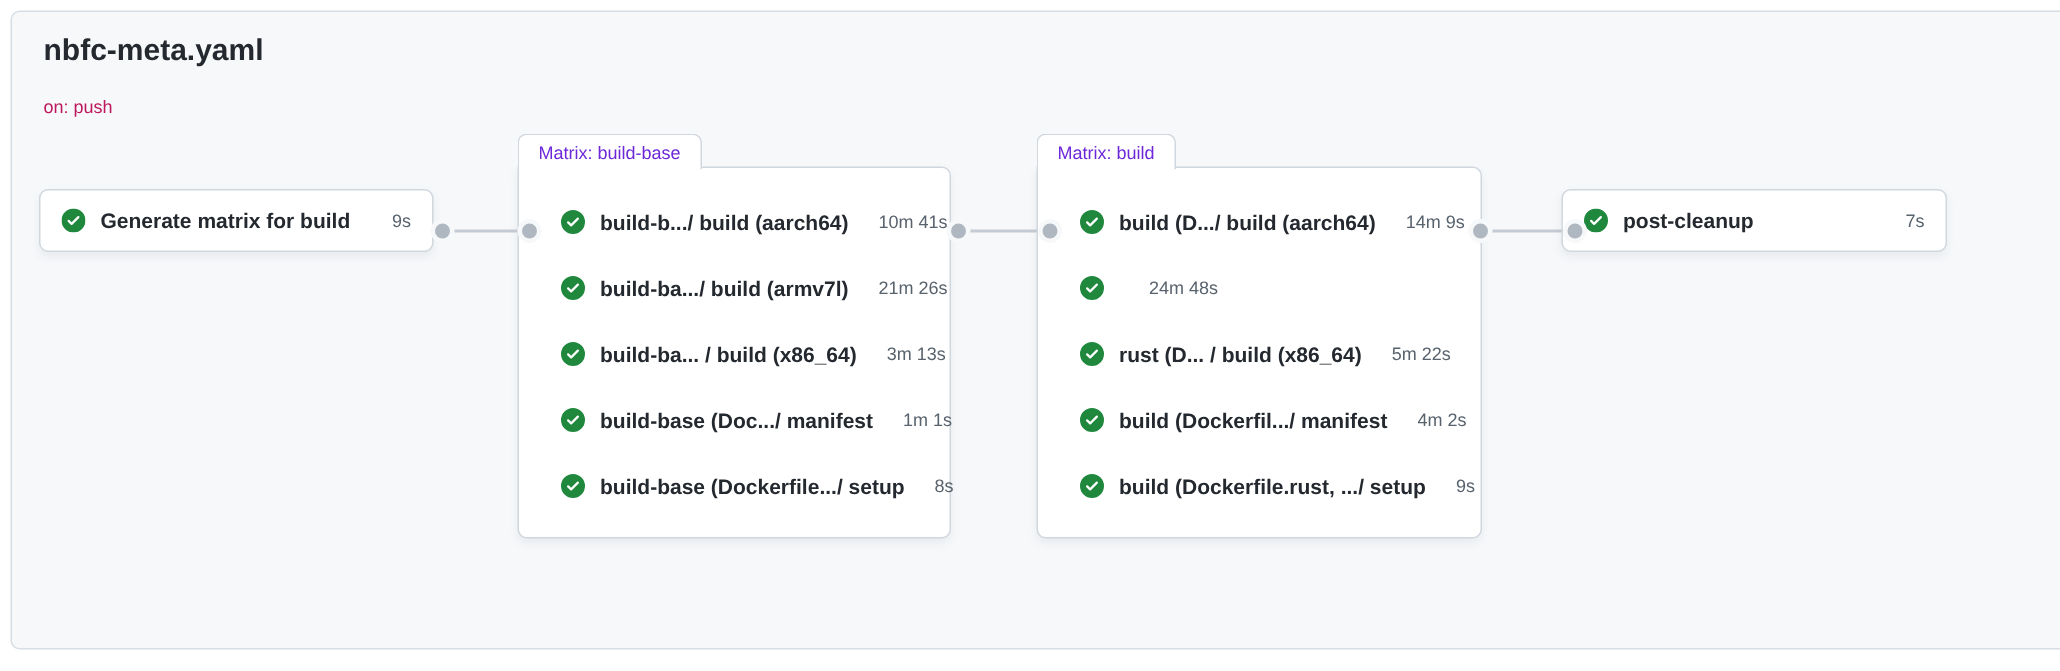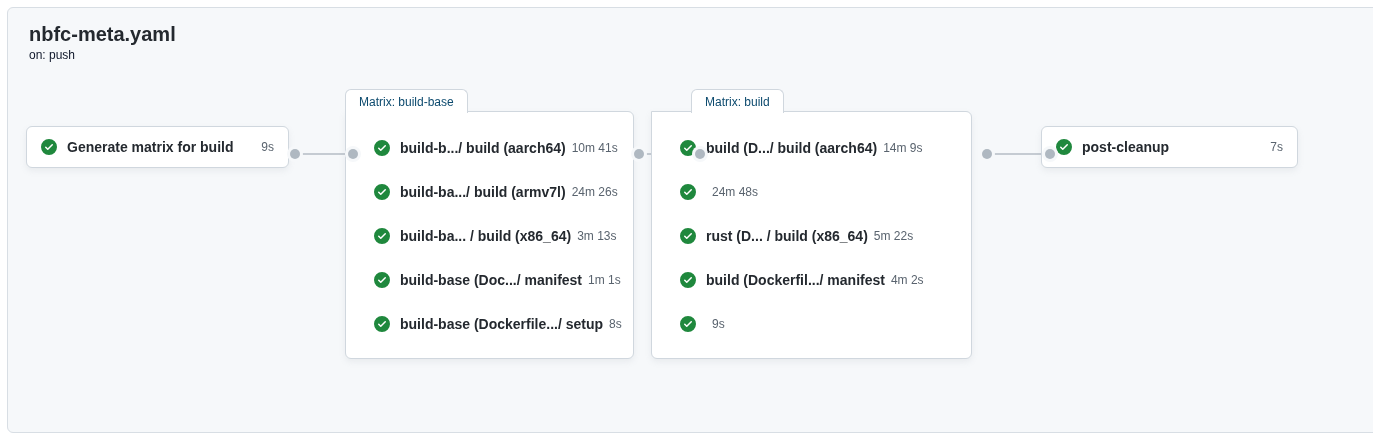--- a/index.html
+++ b/index.html
@@ -13,21 +13,21 @@
   .canvas-card {
     position: absolute;
     left: 7px; top: 7px;
     width: 1380px; height: 424px;
     background: #f6f8fa;
     border: 1px solid #d8dee4;
     border-radius: 6px;
   }
   .wf-header { position: absolute; left: 21px; top: 15px; }
   .wf-title { font-size: 20px; font-weight: 700; color: #24292f; line-height: 22px; }
-  .wf-trigger { font-size: 12px; color: #0f172a; margin-top: 3px; }
+  .wf-trigger { font-size: 12px; color: #be185d; margin-top: 19px; }
 
   
   .job-node {
     position: absolute;
     height: 42px;
     background: #ffffff;
     border: 1px solid #d0d7de;
     border-radius: 6px;
     box-shadow: 0 3px 6px rgba(140,149,159,0.12);
     display: flex;
@@ -54,35 +54,35 @@
     position: absolute;
     height: 24px;
     background: #ffffff;
     border: 1px solid #d0d7de;
     border-bottom: none;
     border-radius: 6px 6px 0 0;
     padding: 6px 13px;
     display: flex;
     align-items: center;
     font-size: 12px;
-    color: #0c4a6e;
+    color: #6d28d9;
     box-sizing: border-box;
     z-index: 2;
   }
   .group-rows { padding-top: 14px; }
   .group-row {
     height: 44px;
     display: flex;
     align-items: center;
     padding: 0 16px 0 28px;
     cursor: pointer;
   }
   .group-row .check { flex: 0 0 16px; width: 16px; height: 16px; margin-right: 10px; }
   .group-row .label { font-size: 14px; font-weight: 700; color: #24292f; white-space: nowrap; }
-  .group-row .duration { font-size: 12px; color: #59636e; white-space: nowrap; margin-left: 6px; }
+  .group-row .duration { font-size: 12px; color: #59636e; white-space: nowrap; margin-left: 20px; }
 
   
   .connector-line {
     position: absolute;
     top: 145px;
     height: 2px;
     background: #c5cbd2;
     z-index: 0;
   }
   .connector-dot {
@@ -140,21 +140,21 @@
         <span class="label">build-b.../ build (aarch64)</span>
         <span class="duration">10m 41s</span>
       </div>
       <div class="group-row">
         <span class="check">
             <svg class="check-svg" width="16" height="16" viewBox="0 0 16 16">
               <path fill="currentColor" d="M8 16A8 8 0 1 1 8 0a8 8 0 0 1 0 16Zm3.78-9.72a.75.75 0 0 0-1.06-1.06L6.75 9.19 5.28 7.72a.75.75 0 0 0-1.06 1.06l2 2a.75.75 0 0 0 1.06 0l4.5-4.5Z"></path>
             </svg>
           </span>
         <span class="label">build-ba.../ build (armv7l)</span>
-        <span class="duration">24m 26s</span>
+        <span class="duration">21m 26s</span>
       </div>
       <div class="group-row">
         <span class="check">
             <svg class="check-svg" width="16" height="16" viewBox="0 0 16 16">
               <path fill="currentColor" d="M8 16A8 8 0 1 1 8 0a8 8 0 0 1 0 16Zm3.78-9.72a.75.75 0 0 0-1.06-1.06L6.75 9.19 5.28 7.72a.75.75 0 0 0-1.06 1.06l2 2a.75.75 0 0 0 1.06 0l4.5-4.5Z"></path>
             </svg>
           </span>
         <span class="label">build-ba... / build (x86_64)</span>
         <span class="duration">3m 13s</span>
       </div>
@@ -175,21 +175,21 @@
           </span>
         <span class="label">build-base (Dockerfile.../ setup</span>
         <span class="duration">8s</span>
       </div>
     </div>
   </div>
 
   <div class="matrix-tab" style="left:683px; top:81px;">
     <span>Matrix: build</span>
   </div>
-  <div class="matrix-group" style="left:643px; top:103px; width:321px; height:248px;text-align:center;">
+  <div class="matrix-group" style="left:683px; top:103px; width:297px; height:248px;text-align:center;">
     <div class="group-rows">
       <div class="group-row">
         <span class="check">
             <svg class="check-svg" width="16" height="16" viewBox="0 0 16 16">
               <path fill="currentColor" d="M8 16A8 8 0 1 1 8 0a8 8 0 0 1 0 16Zm3.78-9.72a.75.75 0 0 0-1.06-1.06L6.75 9.19 5.28 7.72a.75.75 0 0 0-1.06 1.06l2 2a.75.75 0 0 0 1.06 0l4.5-4.5Z"></path>
             </svg>
           </span>
         <span class="label">build (D.../ build (aarch64)</span>
         <span class="duration">14m 9s</span>
       </div>
@@ -218,20 +218,21 @@
           </span>
         <span class="label">build (Dockerfil.../ manifest</span>
         <span class="duration">4m 2s</span>
       </div>
       <div class="group-row">
         <span class="check">
             <svg class="check-svg" width="16" height="16" viewBox="0 0 16 16">
               <path fill="currentColor" d="M8 16A8 8 0 1 1 8 0a8 8 0 0 1 0 16Zm3.78-9.72a.75.75 0 0 0-1.06-1.06L6.75 9.19 5.28 7.72a.75.75 0 0 0-1.06 1.06l2 2a.75.75 0 0 0 1.06 0l4.5-4.5Z"></path>
             </svg>
           </span>
+        <span class="label">build (Dockerfile.rust, .../ setup</span>
         <span class="duration">9s</span>
       </div>
     </div>
   </div>
 
   <div class="job-node" style="left:1033px; top:118px; width:257px;">
     <span class="check">
       <svg class="check-svg" width="16" height="16" viewBox="0 0 16 16">
           <path fill="currentColor" d="M8 16A8 8 0 1 1 8 0a8 8 0 0 1 0 16Zm3.78-9.72a.75.75 0 0 0-1.06-1.06L6.75 9.19 5.28 7.72a.75.75 0 0 0-1.06 1.06l2 2a.75.75 0 0 0 1.06 0l4.5-4.5Z"></path>
         </svg>

